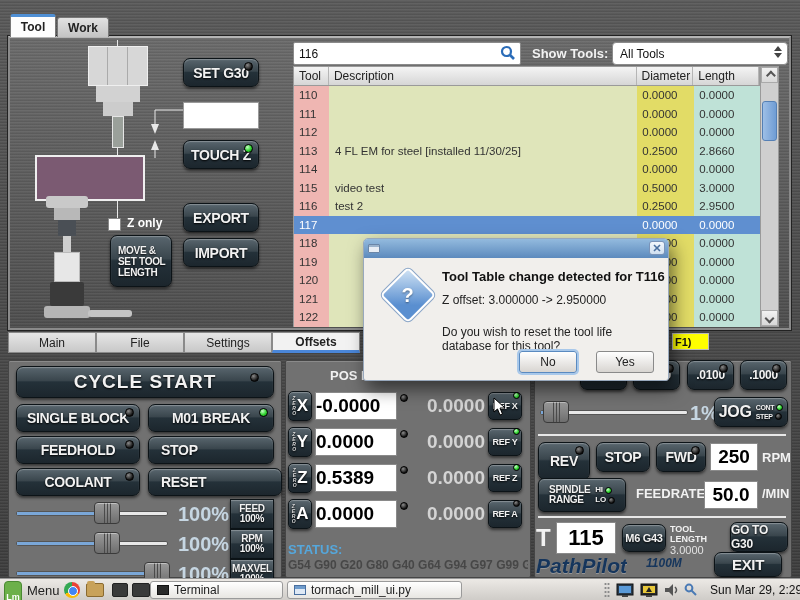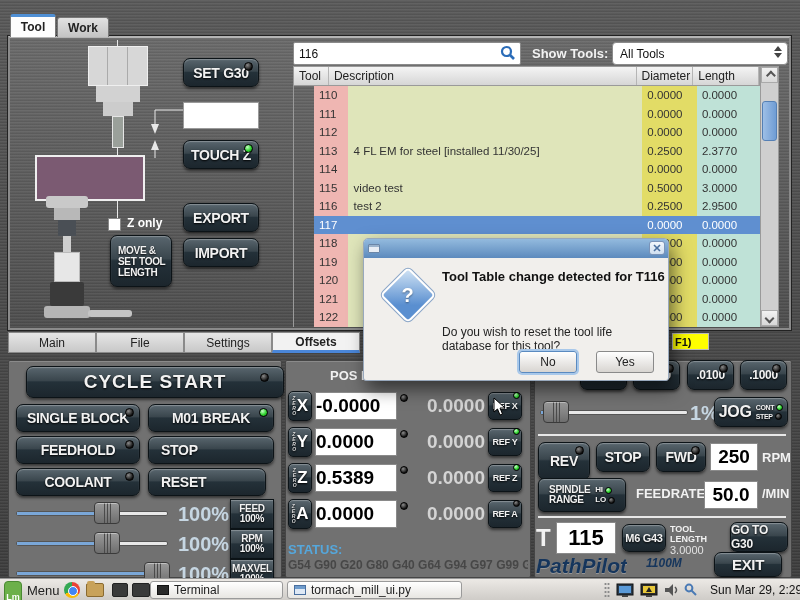--- a/index.html
+++ b/index.html
@@ -73,21 +73,21 @@
   .spin i { width:0; height:0; border-left:4px solid transparent; border-right:4px solid transparent; }
   .spin .up { border-bottom:5px solid #444; } .spin .dn { border-top:5px solid #444; }
 
   
   .thead { left:293px; top:66px; width:467px; height:20px; display:flex;
     background:linear-gradient(#f4f4f4,#d6d6d6); border:1px solid #9a9a9a; font-size:12px; color:#222;
     align-items:center; }
   .thead span { padding-left:5px; border-right:1px solid #b5b5b5; height:100%; display:flex; align-items:center; }
   .tbody { left:293px; top:86px; width:467px; height:241px; overflow:hidden; border-left:1px solid #9a9a9a; }
   .trow { display:flex; height:18.5px; font-size:11.5px; color:#333; align-items:center; }
-  .c-tool { width:35px;  background:#efb6b2; padding-left:5px; height:100%; display:flex; align-items:center;margin-left:20px; }
+  .c-tool { width:35px;  background:#efb6b2; padding-left:5px; height:100%; display:flex; align-items:center; }
   .c-desc { width:309px; background:#dfe5ba; padding-left:6px; height:100%; display:flex; align-items:center; }
   .c-dia  { width:57px;  background:#e2dc66; padding-left:5px; height:100%; display:flex; align-items:center; }
   .c-len  { width:66px;  background:#bfe2d7; padding-left:5px; height:100%; display:flex; align-items:center; }
   .trow.sel .c-tool,.trow.sel .c-desc,.trow.sel .c-dia,.trow.sel .c-len { background:#5f8fd0; color:#fff; }
   .sbar { left:760px; top:66px; width:19px; height:261px; background:#cfcfcf; border:1px solid #9a9a9a; }
   .sbtn { position:absolute; left:0; width:17px; height:16px; background:linear-gradient(#f2f2f2,#d8d8d8);
     border:1px solid #aaa; display:flex; align-items:center; justify-content:center; }
   .sthumb { position:absolute; left:1px; top:34px; width:15px; height:40px; border-radius:3px;
     background:linear-gradient(90deg,#9ebfe6,#6f9cd4); border:1px solid #5580b5; }
   .chev { width:7px; height:7px; border-left:2px solid #555; border-bottom:2px solid #555; }
@@ -101,27 +101,27 @@
   .f1badge { left:672px; top:333px; width:37px; height:17px; background:#ffff00; border:1px solid #bbb;
     font-size:11px; font-weight:bold; color:#111; display:flex; align-items:center; padding-left:2px; }
 
   
   .panel { top:360px; height:218px; background:#717171; border:1px solid #454545; border-radius:2px;
     box-shadow:inset 0 1px 0 rgba(255,255,255,.18); }
   .p-left { left:8px;  width:274px; }
   .p-mid  { left:285px; width:246px; }
   .p-right{ left:534px; width:258px; }
 
-  .b-cycle { left:16px; top:366px; width:258px; height:32px; font-size:19px; letter-spacing:1px;margin-left:10px; }
+  .b-cycle { left:16px; top:366px; width:258px; height:32px; font-size:19px; letter-spacing:1px; }
   .b-sb  { left:16px;  top:404px; width:124px; height:28px; font-size:14px; }
   .b-m01 { left:148px; top:404px; width:126px; height:28px; font-size:14px; }
   .b-fh  { left:16px;  top:436px; width:124px; height:28px; font-size:14px; }
   .b-st  { left:148px; top:436px; width:126px; height:28px; font-size:14px; justify-content:flex-start; padding-left:12px; }
   .b-co  { left:16px;  top:468px; width:124px; height:28px; font-size:14px; }
-  .b-rs  { left:148px; top:468px; width:118px; height:28px; font-size:14px; justify-content:flex-start; padding-left:12px; }
+  .b-rs  { left:148px; top:468px; width:134px; height:28px; font-size:14px; justify-content:flex-start; padding-left:12px; }
 
   .strack { height:5px; background:#e8e8e8; border:1px solid #555; border-radius:2px; }
   .sfill  { position:absolute; left:0; top:0; height:3px; background:#7aa7d8; }
   .shandle{ position:absolute; width:26px; height:22px; top:-10px; border-radius:4px;
     background:linear-gradient(#9a9a9a,#6e6e6e); border:1px solid #3a3a3a;
     box-shadow:inset 0 1px 0 rgba(255,255,255,.4);
     background-image:linear-gradient(90deg, transparent 9px,#4a4a4a 9px 10px, transparent 10px 12px, #4a4a4a 12px 13px, transparent 13px 15px, #4a4a4a 15px 16px, transparent 16px),
       linear-gradient(#9a9a9a,#6e6e6e); }
   .pct { color:#c6d6e2; font-size:20px; font-weight:bold; }
   .mini { width:44px; height:30px; border-radius:0; flex-direction:column; font-size:10px; line-height:10px; }
@@ -317,21 +317,21 @@
   <div class="trow">
       <span class="c-tool">112</span>
       <span class="c-desc"></span>
       <span class="c-dia">0.0000</span>
       <span class="c-len">0.0000</span>
     </div>
   <div class="trow">
       <span class="c-tool">113</span>
       <span class="c-desc">4 FL EM for steel [installed 11/30/25]</span>
       <span class="c-dia">0.2500</span>
-      <span class="c-len">2.3770</span>
+      <span class="c-len">2.8660</span>
     </div>
   <div class="trow">
       <span class="c-tool">114</span>
       <span class="c-desc"></span>
       <span class="c-dia">0.0000</span>
       <span class="c-len">0.0000</span>
     </div>
   <div class="trow">
       <span class="c-tool">115</span>
       <span class="c-desc">video test</span>
@@ -630,20 +630,21 @@
       <svg width="8" height="8">
           <line x1="1" y1="1" x2="7" y2="7" stroke="#4a6f9f" stroke-width="1.6"></line>
           <line x1="7" y1="1" x2="1" y2="7" stroke="#4a6f9f" stroke-width="1.6"></line>
         </svg>
     </span>
   </div>
   <div class="diamond">
       <span>?</span>
     </div>
   <div class="dtext1 nowrap">Tool Table change detected for T116</div>
+  <div class="dtext2 nowrap">Z offset: 3.000000 -&gt; 2.950000</div>
   <div class="dtext3">Do you wish to reset the tool life database for this tool?</div>
   <div class="dbtn2 no">No</div>
   <div class="dbtn2 yes">Yes</div>
 </div>
 
 <div class="abs taskbar">
   <div class="abs mint">Lm</div>
   <div class="abs menulab">Menu</div>
   <div class="chrome"></div>
   <div class="abs folder"></div>

